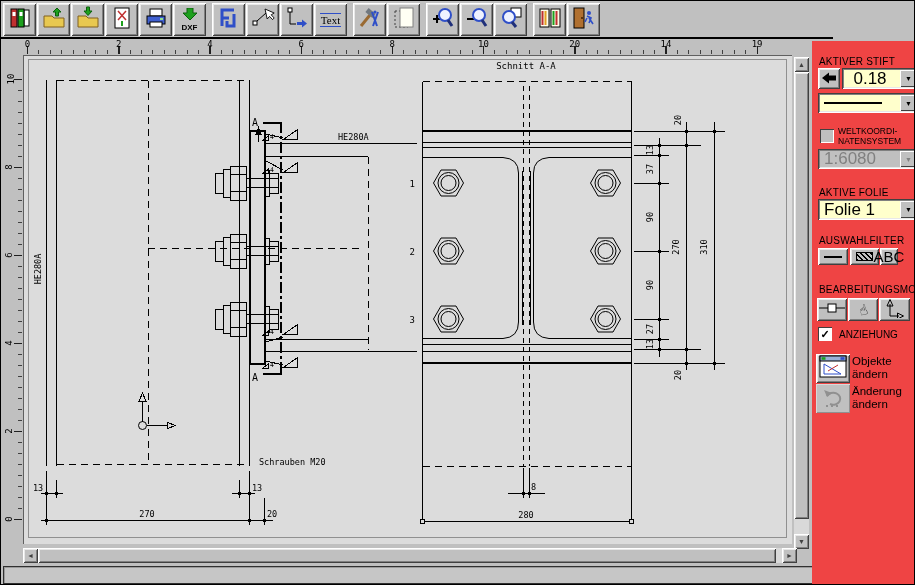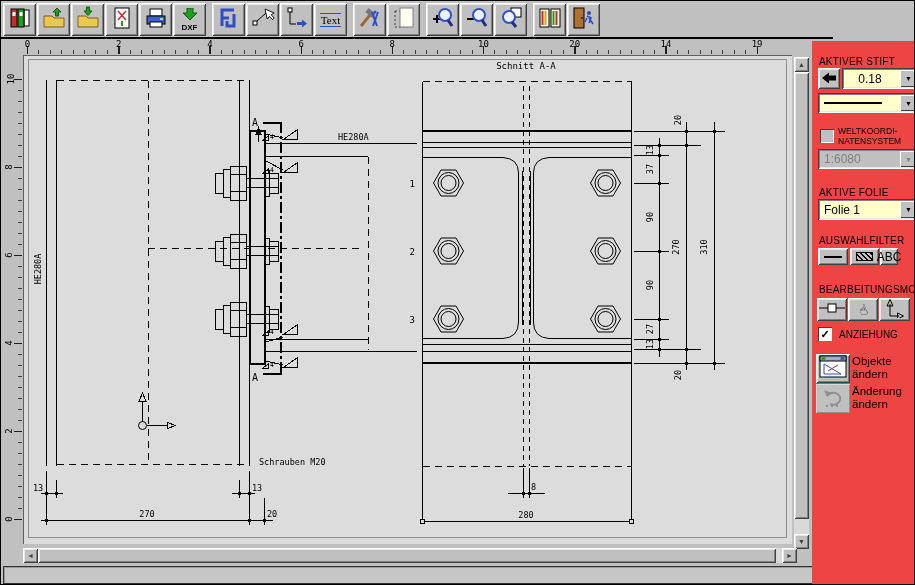--- a/index.html
+++ b/index.html
@@ -39,21 +39,21 @@
   .hscroll { left:22px; top:547px; width:774px; height:15px; background:#d9d9d9; }
   .sbtn { position:absolute; width:15px; height:15px; font-size:7px; color:#404040; display:flex; align-items:center; justify-content:center; background:#c0c0c0; box-shadow: inset 1px 1px 0 #ffffff, inset -1px -1px 0 #404040, inset 2px 2px 0 #e8e8e8, inset -2px -2px 0 #808080; cursor:pointer; }
   .thumb { position:absolute; background:#c0c0c0; box-shadow: inset 1px 1px 0 #ffffff, inset -1px -1px 0 #404040, inset 2px 2px 0 #e8e8e8, inset -2px -2px 0 #808080; }
 
   
   .statusbar { left:2px; top:565px; width:911px; height:18px; background:#c6c6c6; border:1px solid #303030; box-shadow: inset 1px 1px 0 #9a9a9a; }
 
   
   .side-label { font-size:10px; color:#000; white-space:nowrap; letter-spacing:0.2px; }
   .dd { display:flex; align-items:stretch; background:#ffffcc; box-shadow: inset 1px 1px 0 #404040, inset -1px -1px 0 #ffffff, inset 2px 2px 0 #808080, inset -2px -2px 0 #e8e8e8; cursor:pointer; }
-  .dd .val { flex:1; font-size:12px; display:flex; align-items:center; padding-left:6px; color:#000; }
+  .dd .val { flex:1; font-size:17px; display:flex; align-items:center; padding-left:6px; color:#000; }
   .dd .ddbtn { width:17px; margin:2px; background:#c0c0c0; box-shadow: inset 1px 1px 0 #ffffff, inset -1px -1px 0 #404040; display:flex; align-items:center; justify-content:center; font-size:7px; color:#000; }
   .dd.disabled { background:#c0c0c0; }
   .dd.disabled .val { color:#808080; }
   .dd.disabled .ddbtn { color:#808080; }
   .checkbox { background:#c0c0c0; box-shadow: inset 1px 1px 0 #404040, inset -1px -1px 0 #ffffff; cursor:pointer; }
   .checkbox.lit { background:#ffffff; font-size:11px; font-weight:bold; display:flex; align-items:center; justify-content:center; }
   .sbtn2 { background:#c0c0c0; box-shadow: inset 1px 1px 0 #ffffff, inset -1px -1px 0 #404040, inset 2px 2px 0 #e8e8e8, inset -2px -2px 0 #808080; display:flex; align-items:center; justify-content:center; cursor:pointer; }
   .hatch { width:17px; height:9px; border:1px solid #000; background:repeating-linear-gradient(45deg,#000 0 1px,transparent 1px 3.5px); }
   .btn-text { font-size:11.5px; line-height:13px; color:#000; }
 </style>
@@ -474,21 +474,21 @@
     <span class="ddbtn">▼</span>
   </div>
 
   <span class="abs side-label" style="left:7px; top:194px">AUSWAHLFILTER</span>
   <div class="abs sbtn2" style="left:6px; top:207px; width:30px; height:17px">
     <span style="display:inline-block; width:18px; border-top:2px solid #000"></span>
   </div>
   <div class="abs sbtn2" style="left:38px; top:207px; width:29px; height:17px">
     <span class="hatch"></span>
   </div>
-  <div class="abs sbtn2" style="left:68px; top:207px; width:18px; height:17px; font-size:12px">
+  <div class="abs sbtn2" style="left:68px; top:207px; width:18px; height:17px; font-size:15px">
     <span>ABC</span>
   </div>
 
   <span class="abs side-label" style="left:7px; top:243px">BEARBEITUNGSMODI</span>
   <div class="abs sbtn2" style="left:5px; top:257px; width:30px; height:23px">
     <span><svg width="26" height="14" viewBox="0 0 26 14">
           <line x1="0" y1="7" x2="9" y2="7" stroke="#000"></line>
           <rect x="9" y="3" width="8" height="8" fill="#fff" stroke="#000"></rect>
           <line x1="17" y1="7" x2="26" y2="7" stroke="#000"></line>
         </svg></span>

